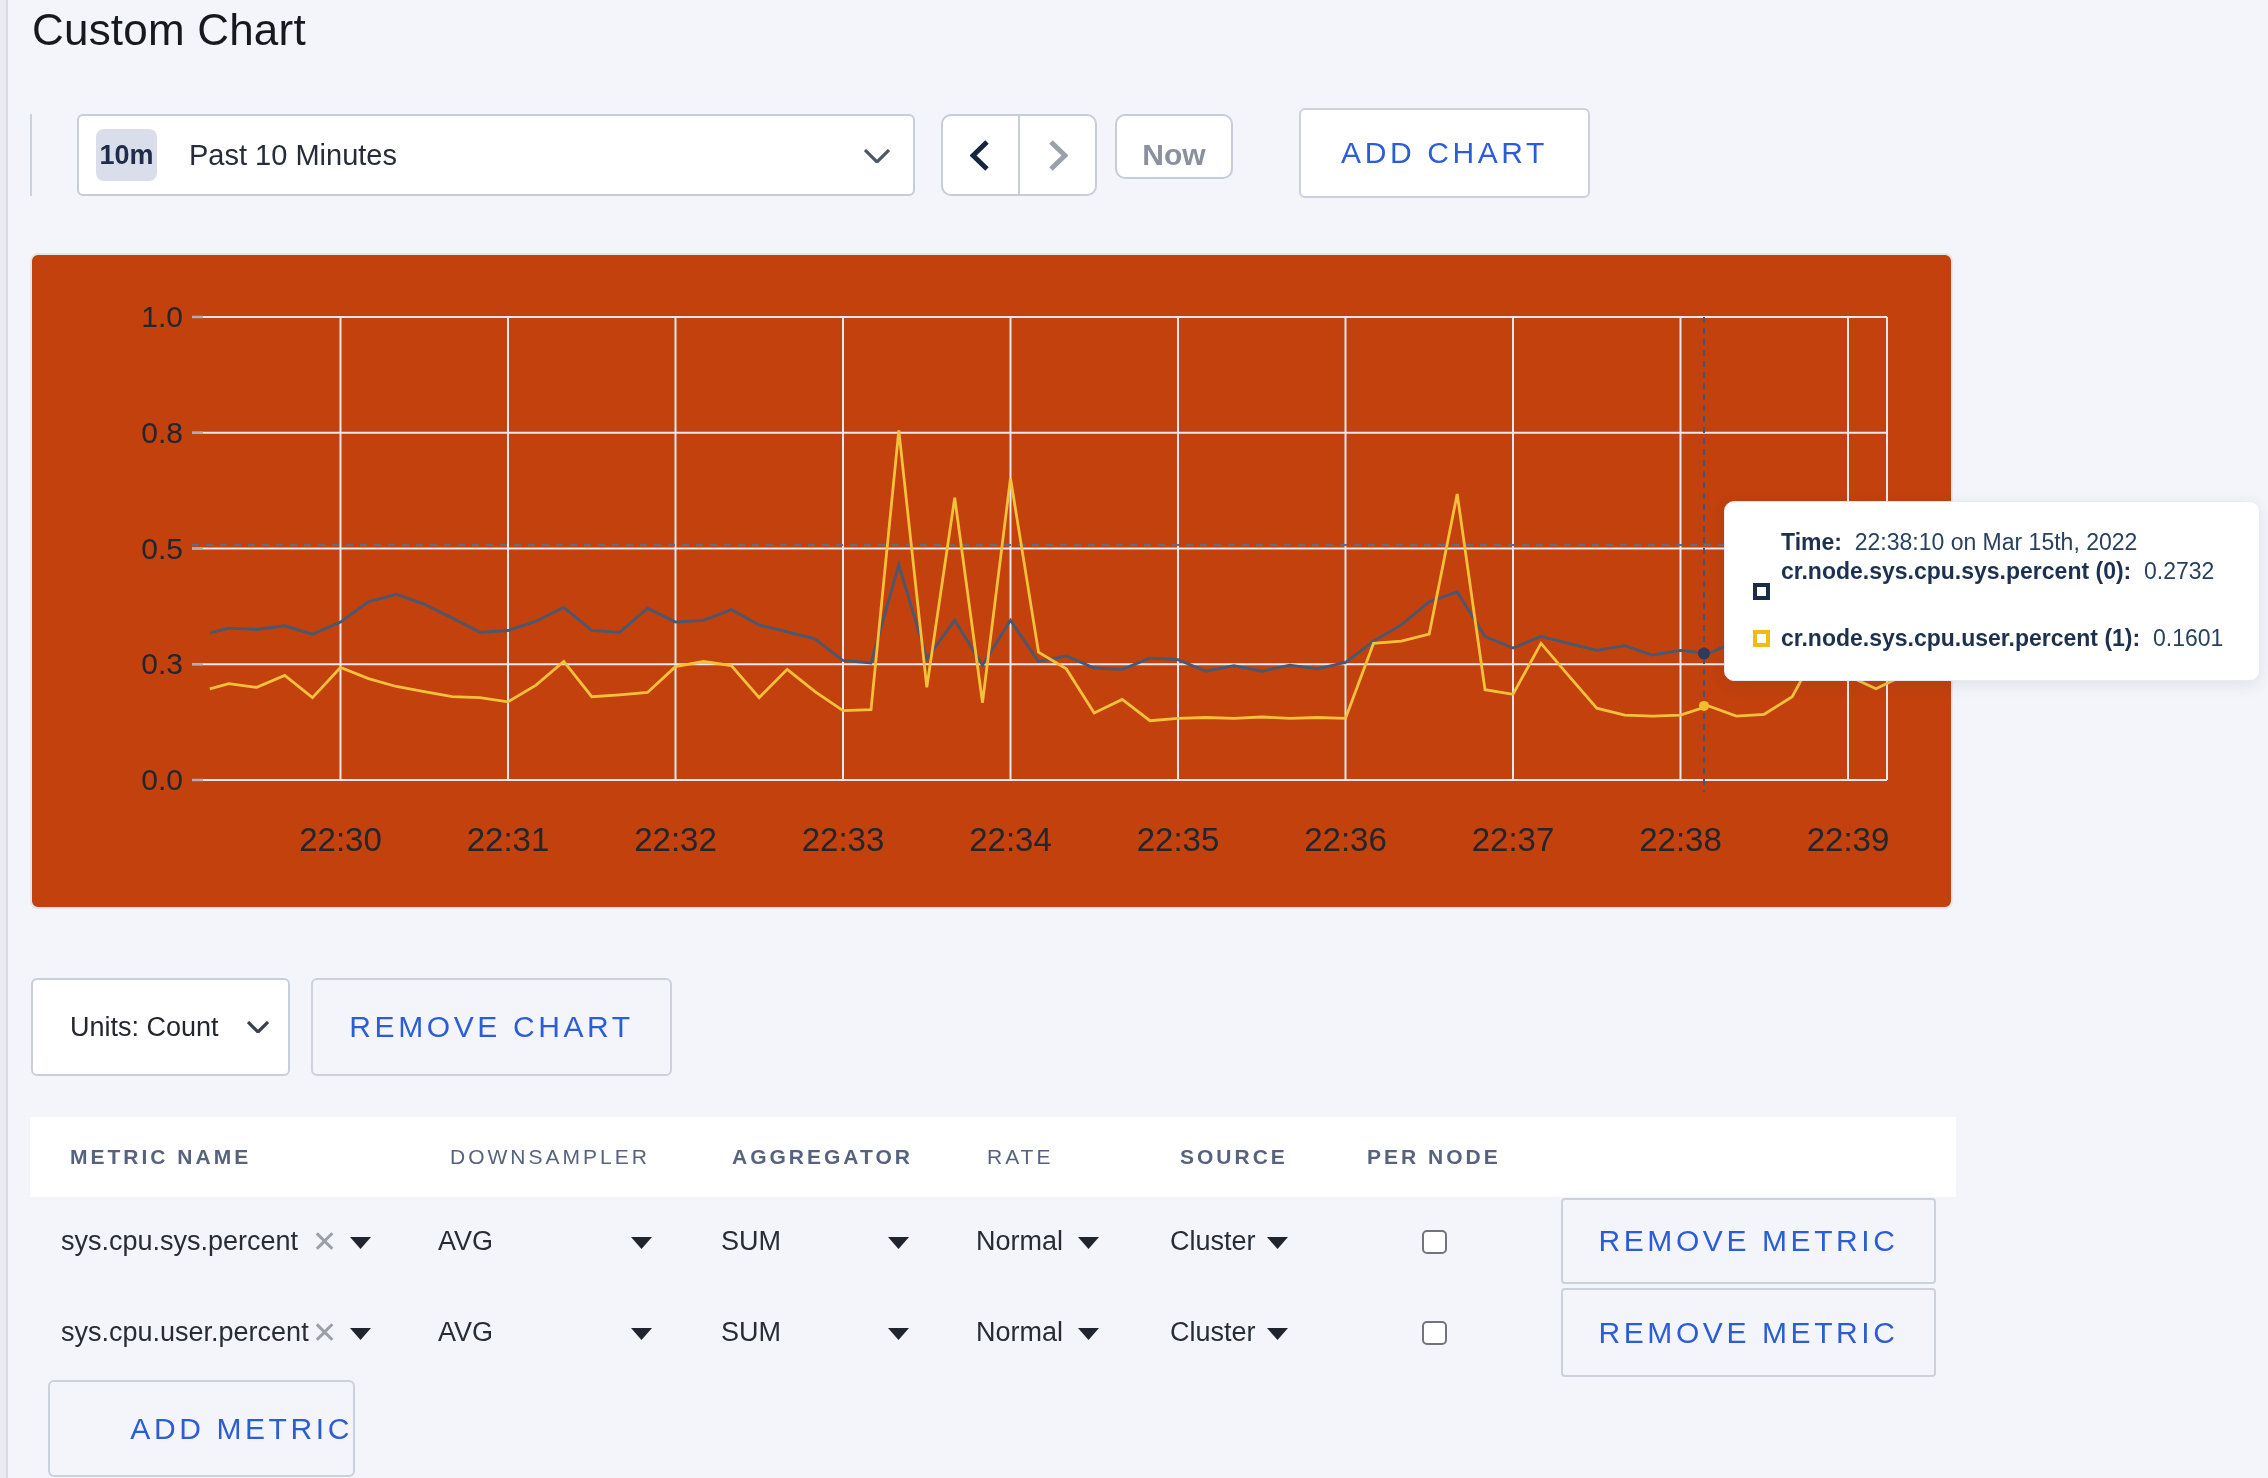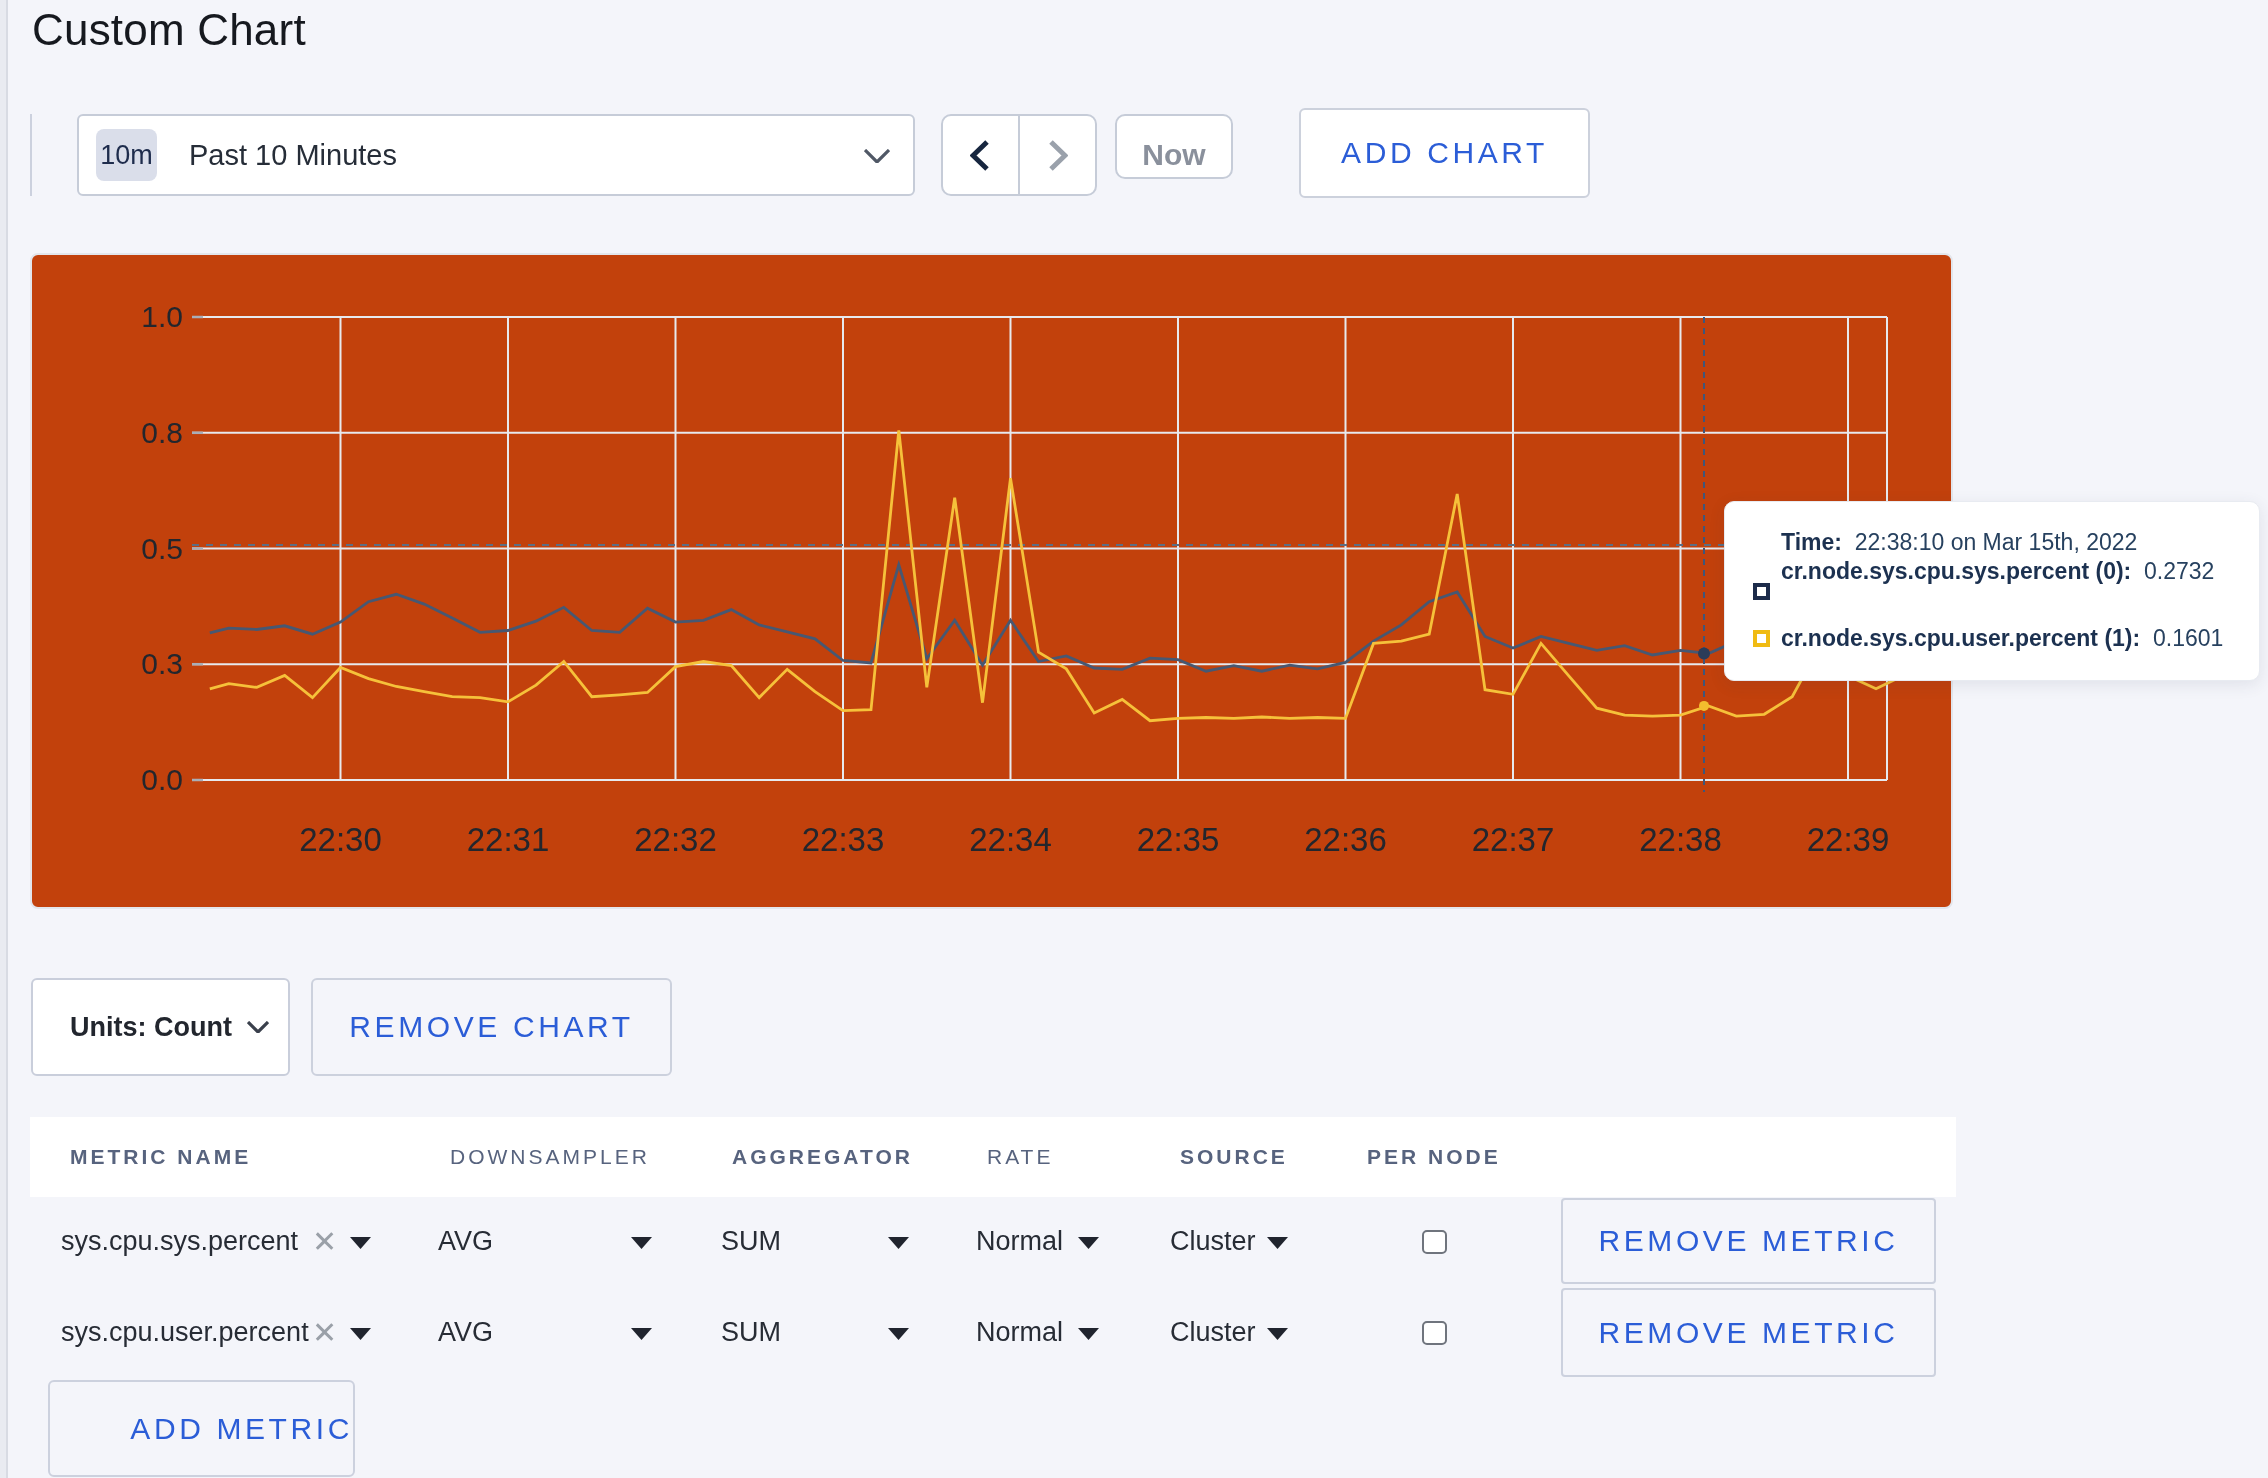--- a/index.html
+++ b/index.html
@@ -4,21 +4,21 @@
 body{width:2268px;height:1478px;background:#f4f5fa;font-family:"Liberation Sans",sans-serif;position:relative;overflow:hidden}
 .abs{position:absolute}
 .btn-blue{color:#2b5dd7;letter-spacing:3.6px;font-size:30px;font-weight:400}
 </style></head>
 <body>
 <div class="abs" style="left:0;top:0;width:8px;height:1478px;background:#e9ebf1;border-right:2px solid #d8dbe3"></div>
 <div class="abs" style="left:32px;top:5px;font-size:44px;color:#16191f;letter-spacing:0.2px">Custom Chart</div>
 
 <div class="abs" style="left:30px;top:114px;width:2px;height:82px;background:#ccd1de"></div>
 <div class="abs" style="left:77px;top:114px;width:838px;height:82px;background:#fff;border:2px solid #c6ccd8;border-radius:6px"></div>
-<div class="abs" style="left:96px;top:129px;width:61px;height:52px;background:#dadeea;border-radius:8px;color:#1e2c4c;font-size:27px;font-weight:400;text-align:center;line-height:52px">10m</div>
+<div class="abs" style="left:96px;top:129px;width:61px;height:52px;background:#dadeea;border-radius:8px;color:#1e2c4c;font-size:27px;font-weight:700;text-align:center;line-height:52px">10m</div>
 <div class="abs" style="left:189px;top:114px;height:82px;line-height:82px;font-size:29px;color:#262d38">Past 10 Minutes</div>
 <svg style="position:absolute;left:864px;top:149px" width="26" height="14" viewBox="0 0 26 14">
     <polyline points="1,1 13.0,13 25,1" fill="none" stroke="#505866" stroke-width="3.2"></polyline>
   </svg>
 <div class="abs" style="left:941px;top:114px;width:156px;height:82px;background:#fff;border:2px solid #c6ccd8;border-radius:10px"></div>
 <div class="abs" style="left:1018px;top:114px;width:2px;height:82px;background:#c6ccd8"></div>
 <svg class="abs" style="left:970px;top:140px" width="20" height="31" viewBox="0 0 20 31">
     <polyline points="17,2 3,15.5 17,29" fill="none" stroke="#17263f" stroke-width="5"></polyline>
   </svg>
 <svg class="abs" style="left:1048px;top:140px" width="20" height="31" viewBox="0 0 20 31">
@@ -75,21 +75,21 @@
 </div>
 
 <div class="abs" style="left:1724px;top:501px;width:536px;height:180px;background:#fff;border:1px solid #e8ebf1;border-radius:10px;box-shadow:0 4px 16px rgba(50,60,90,0.10)"></div>
 <div class="abs" style="left:1781px;top:529px;font-size:23px;color:#1c3150"><b>Time:</b>&nbsp;&nbsp;<span style="color:#27415f">22:38:10 on Mar 15th, 2022</span></div>
 <div class="abs" style="left:1753px;top:583px;width:17px;height:17px;border:4px solid #1c2b4a;background:#fff"></div>
 <div class="abs" style="left:1781px;top:558px;font-size:23px;color:#1c3150"><b>cr.node.sys.cpu.sys.percent (0):</b>&nbsp;&nbsp;<span style="color:#27415f">0.2732</span></div>
 <div class="abs" style="left:1753px;top:630px;width:17px;height:17px;border:4px solid #f0bb13;background:#fff"></div>
 <div class="abs" style="left:1781px;top:625px;font-size:23px;color:#1c3150"><b>cr.node.sys.cpu.user.percent (1):</b>&nbsp;&nbsp;<span style="color:#27415f">0.1601</span></div>
 
 <div class="abs" style="left:31px;top:978px;width:259px;height:98px;background:#fff;border:2px solid #c9cedb;border-radius:6px"></div>
-<div class="abs" style="left:70px;top:978px;height:98px;line-height:98px;font-size:27px;font-weight:700;color:#22262e">Units: Count</div>
+<div class="abs" style="left:70px;top:978px;height:98px;line-height:98px;font-size:27px;font-weight:400;color:#22262e">Units: Count</div>
 <svg style="position:absolute;left:247px;top:1021px" width="22" height="12" viewBox="0 0 22 12">
     <polyline points="1,1 11.0,11 21,1" fill="none" stroke="#3a404c" stroke-width="3.2"></polyline>
   </svg>
 <div class="abs btn-blue" style="left:311px;top:978px;width:361px;height:98px;border:2px solid #ccd1dd;border-radius:6px;text-align:center;line-height:94px">REMOVE CHART</div>
 
 <div class="abs" style="left:30px;top:1117px;width:1926px;height:80px;background:#fff"></div>
 <div class="abs" style="left:70px;top:1117px;height:80px;line-height:80px;font-size:21px;font-weight:700;letter-spacing:3px;color:#57637e">METRIC NAME</div>
 <div class="abs" style="left:450px;top:1117px;height:80px;line-height:80px;font-size:21px;font-weight:400;letter-spacing:3px;color:#57637e">DOWNSAMPLER</div>
 <div class="abs" style="left:732px;top:1117px;height:80px;line-height:80px;font-size:21px;font-weight:700;letter-spacing:3px;color:#57637e">AGGREGATOR</div>
 <div class="abs" style="left:987px;top:1117px;height:80px;line-height:80px;font-size:21px;font-weight:400;letter-spacing:3px;color:#57637e">RATE</div>

